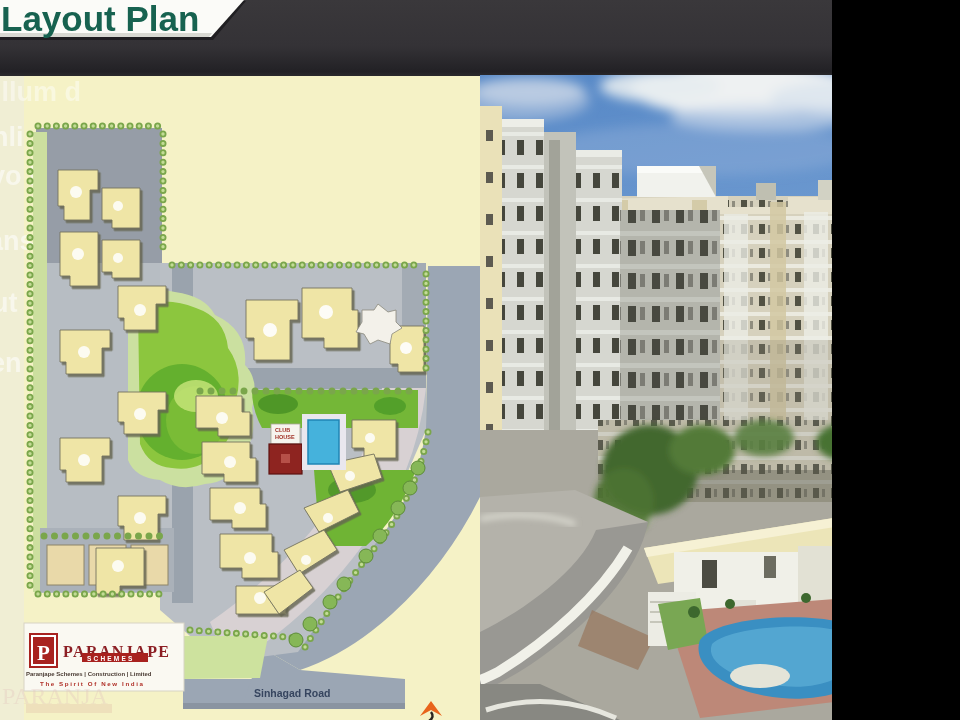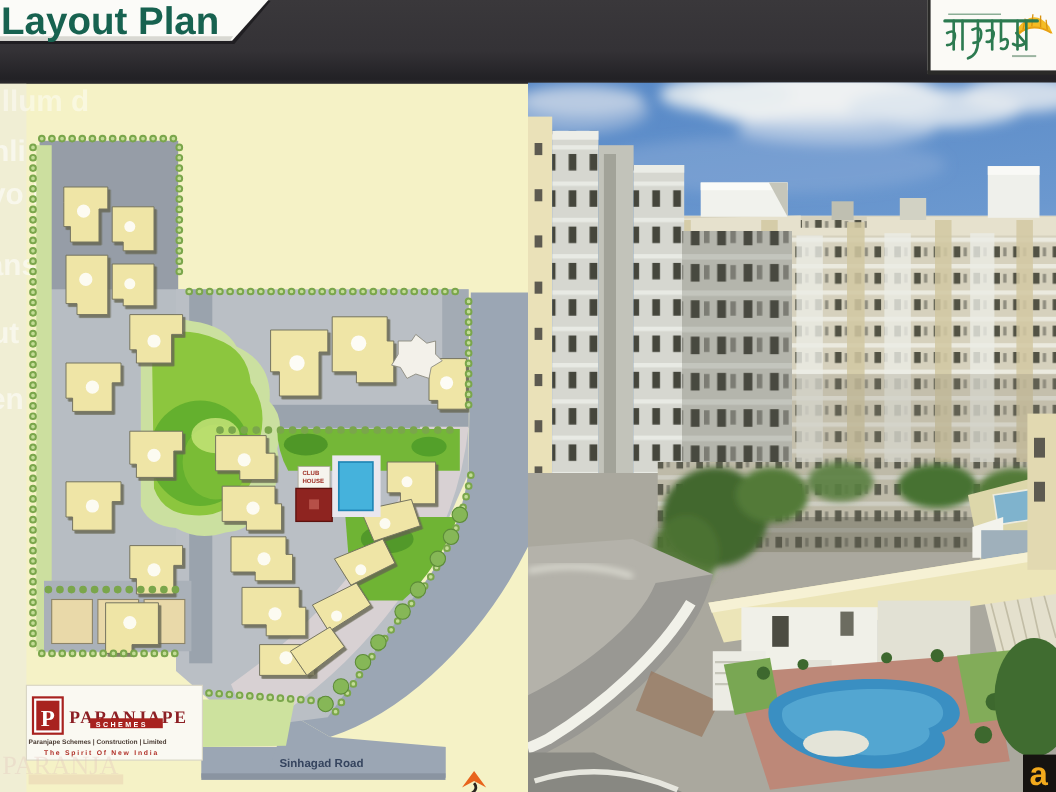--- a/index.html
+++ b/index.html
@@ -1,16 +1,16 @@
 <!DOCTYPE html>
 <html><head>
 <meta charset="utf-8">
 <style>
   html,body{margin:0;padding:0;background:#000;}
-  #stage{position:relative;width:960px;height:720px;overflow:hidden;
+  #stage{position:relative;width:832px;height:720px;overflow:hidden;
          background:#14b8a6;font-family:"Liberation Sans",sans-serif;}
   #stage svg{position:absolute;display:block;}
 </style>
 </head>
 <body>
 <div id="stage">
 
 <div style="position:absolute;left:0;top:0;width:960px;height:77px;
   background:linear-gradient(#3a383b 0%,#343236 60%,#222125 93%,#2c2b2e 100%);"></div>
 

